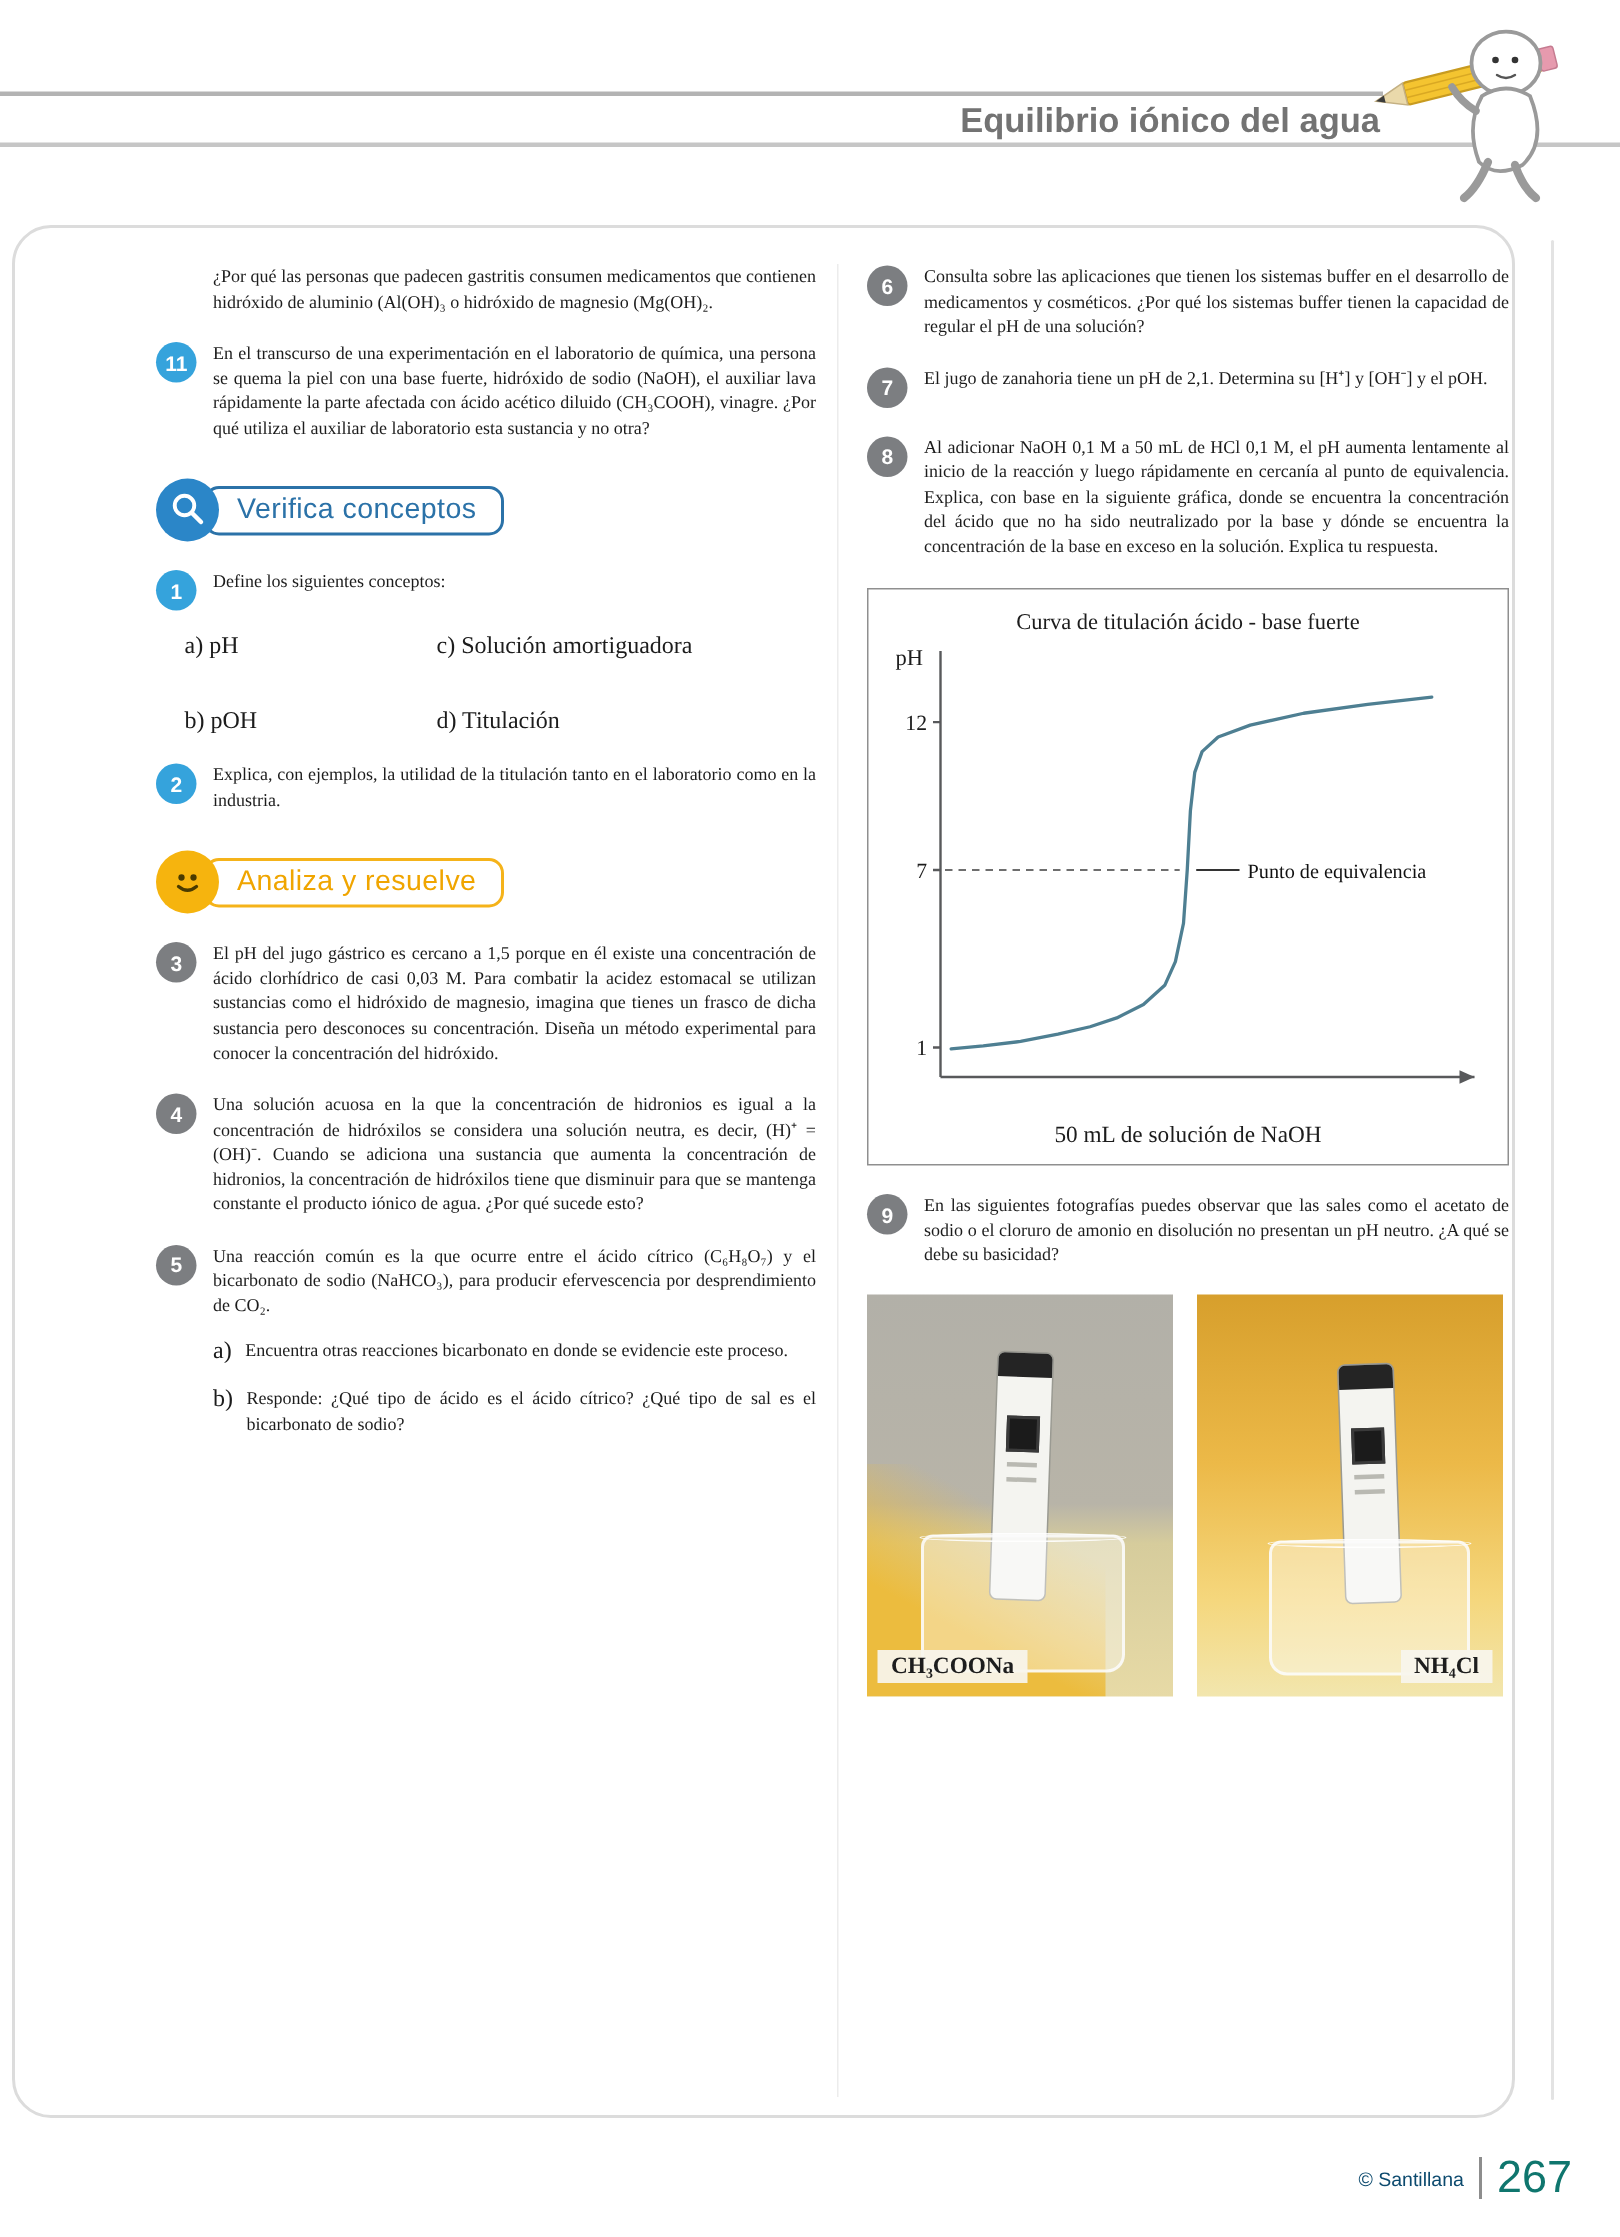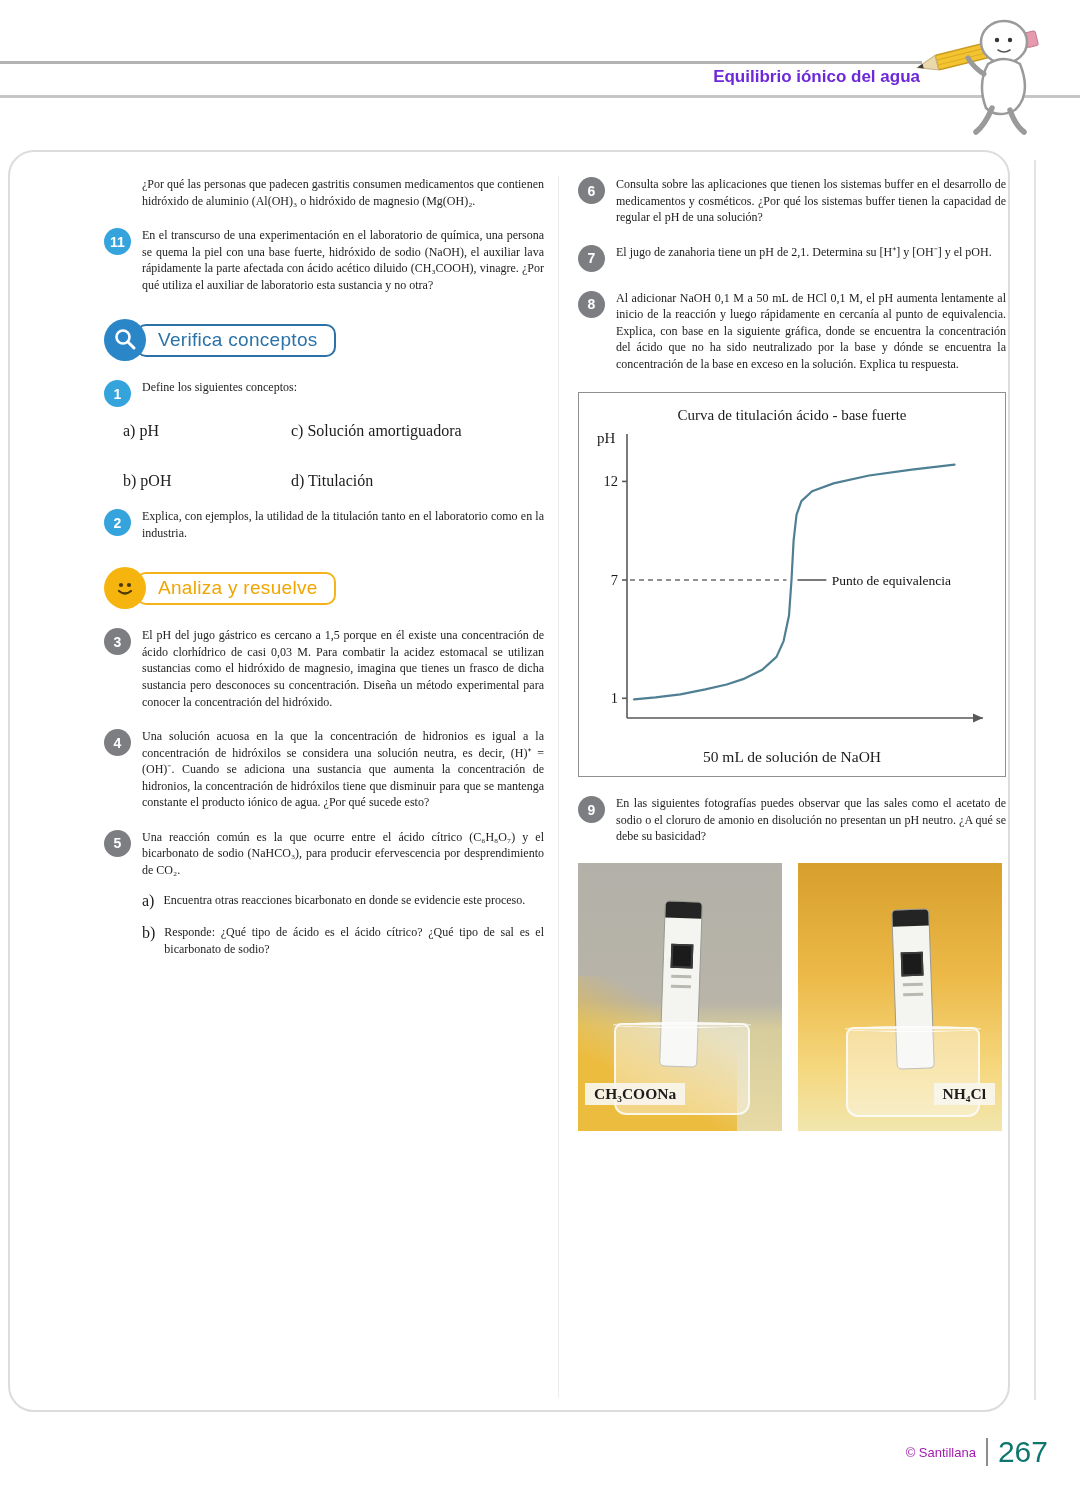--- a/index.html
+++ b/index.html
@@ -12,21 +12,21 @@
   }
 
   
   .rule { position:absolute; background:#b3b3b3; }
   .rule-top    { top:61px; left:0; width:922px; height:3px; }
   .rule-bottom { top:95px; left:0; width:1080px; height:3px; background:#c6c6c6; }
   .header-title {
     position:absolute; top:67px; left:0; width:920px;
     text-align:right;
     font-family:"Liberation Sans", sans-serif;
-    font-weight:bold; font-size:17px; color:#6d28d9;
+    font-weight:bold; font-size:23px; color:#737373;
   }
   .mascot { position:absolute; top:4px; left:912px; width:160px; height:148px; }
 
   
   .frame {
     position:absolute; left:8px; top:150px; width:1002px; height:1262px;
     border:2px solid #dcdcdc; border-radius:26px; background:#ffffff;
   }
   .page-edge {
     position:absolute; left:1034px; top:160px; width:2px; height:1240px;
@@ -105,30 +105,30 @@
   }
   .beaker-rim { position:absolute; top:-3px; left:-2%; width:104%; height:6px;
     border-radius:50%; border:1px solid rgba(255,255,255,.9); }
   .meter { position:absolute; z-index:2; width:38px; background:#f4f4f0;
     border:1px solid #9a9a92; border-radius:5px; }
   .meter-top { height:16px; background:#242424; border-radius:4px 4px 0 0; }
   .meter-screen { width:22px; height:24px; background:#1b1b1b; margin:26px auto 0;
     border:2px solid #3a3a3a; }
   .meter-line { width:20px; height:3px; background:#b9b9b2; margin:7px auto 0; }
   .photo-caption {
-    position:absolute; bottom:26px; z-index:4;
+    position:absolute; bottom:9px; z-index:4;
     background:rgba(247,245,237,.93); padding:2px 9px;
     font-weight:bold; font-size:15.5px; color:#1d1d1d;text-align:center;
   }
   .photo-left  .photo-caption { left:7px; }
   .photo-right .photo-caption { right:7px; }
 
   
   .footer { position:absolute; right:32px; bottom:22px; display:flex; align-items:center; gap:10px; }
-  .footer-brand { font-family:"Liberation Sans", sans-serif; font-size:13px; color:#a21caf; }
+  .footer-brand { font-family:"Liberation Sans", sans-serif; font-size:13px; color:#0c4a6e; }
   .footer-sep { width:2px; height:28px; background:#8d8d8d; }
   .footer-page { font-family:"Liberation Sans", sans-serif; font-size:30px; color:#0f766e; }
 </style>
 </head>
 <body>
 
 <div class="rule rule-top"></div>
 <div class="rule rule-bottom"></div>
 <div class="header-title">Equilibrio iónico del agua</div>
 

